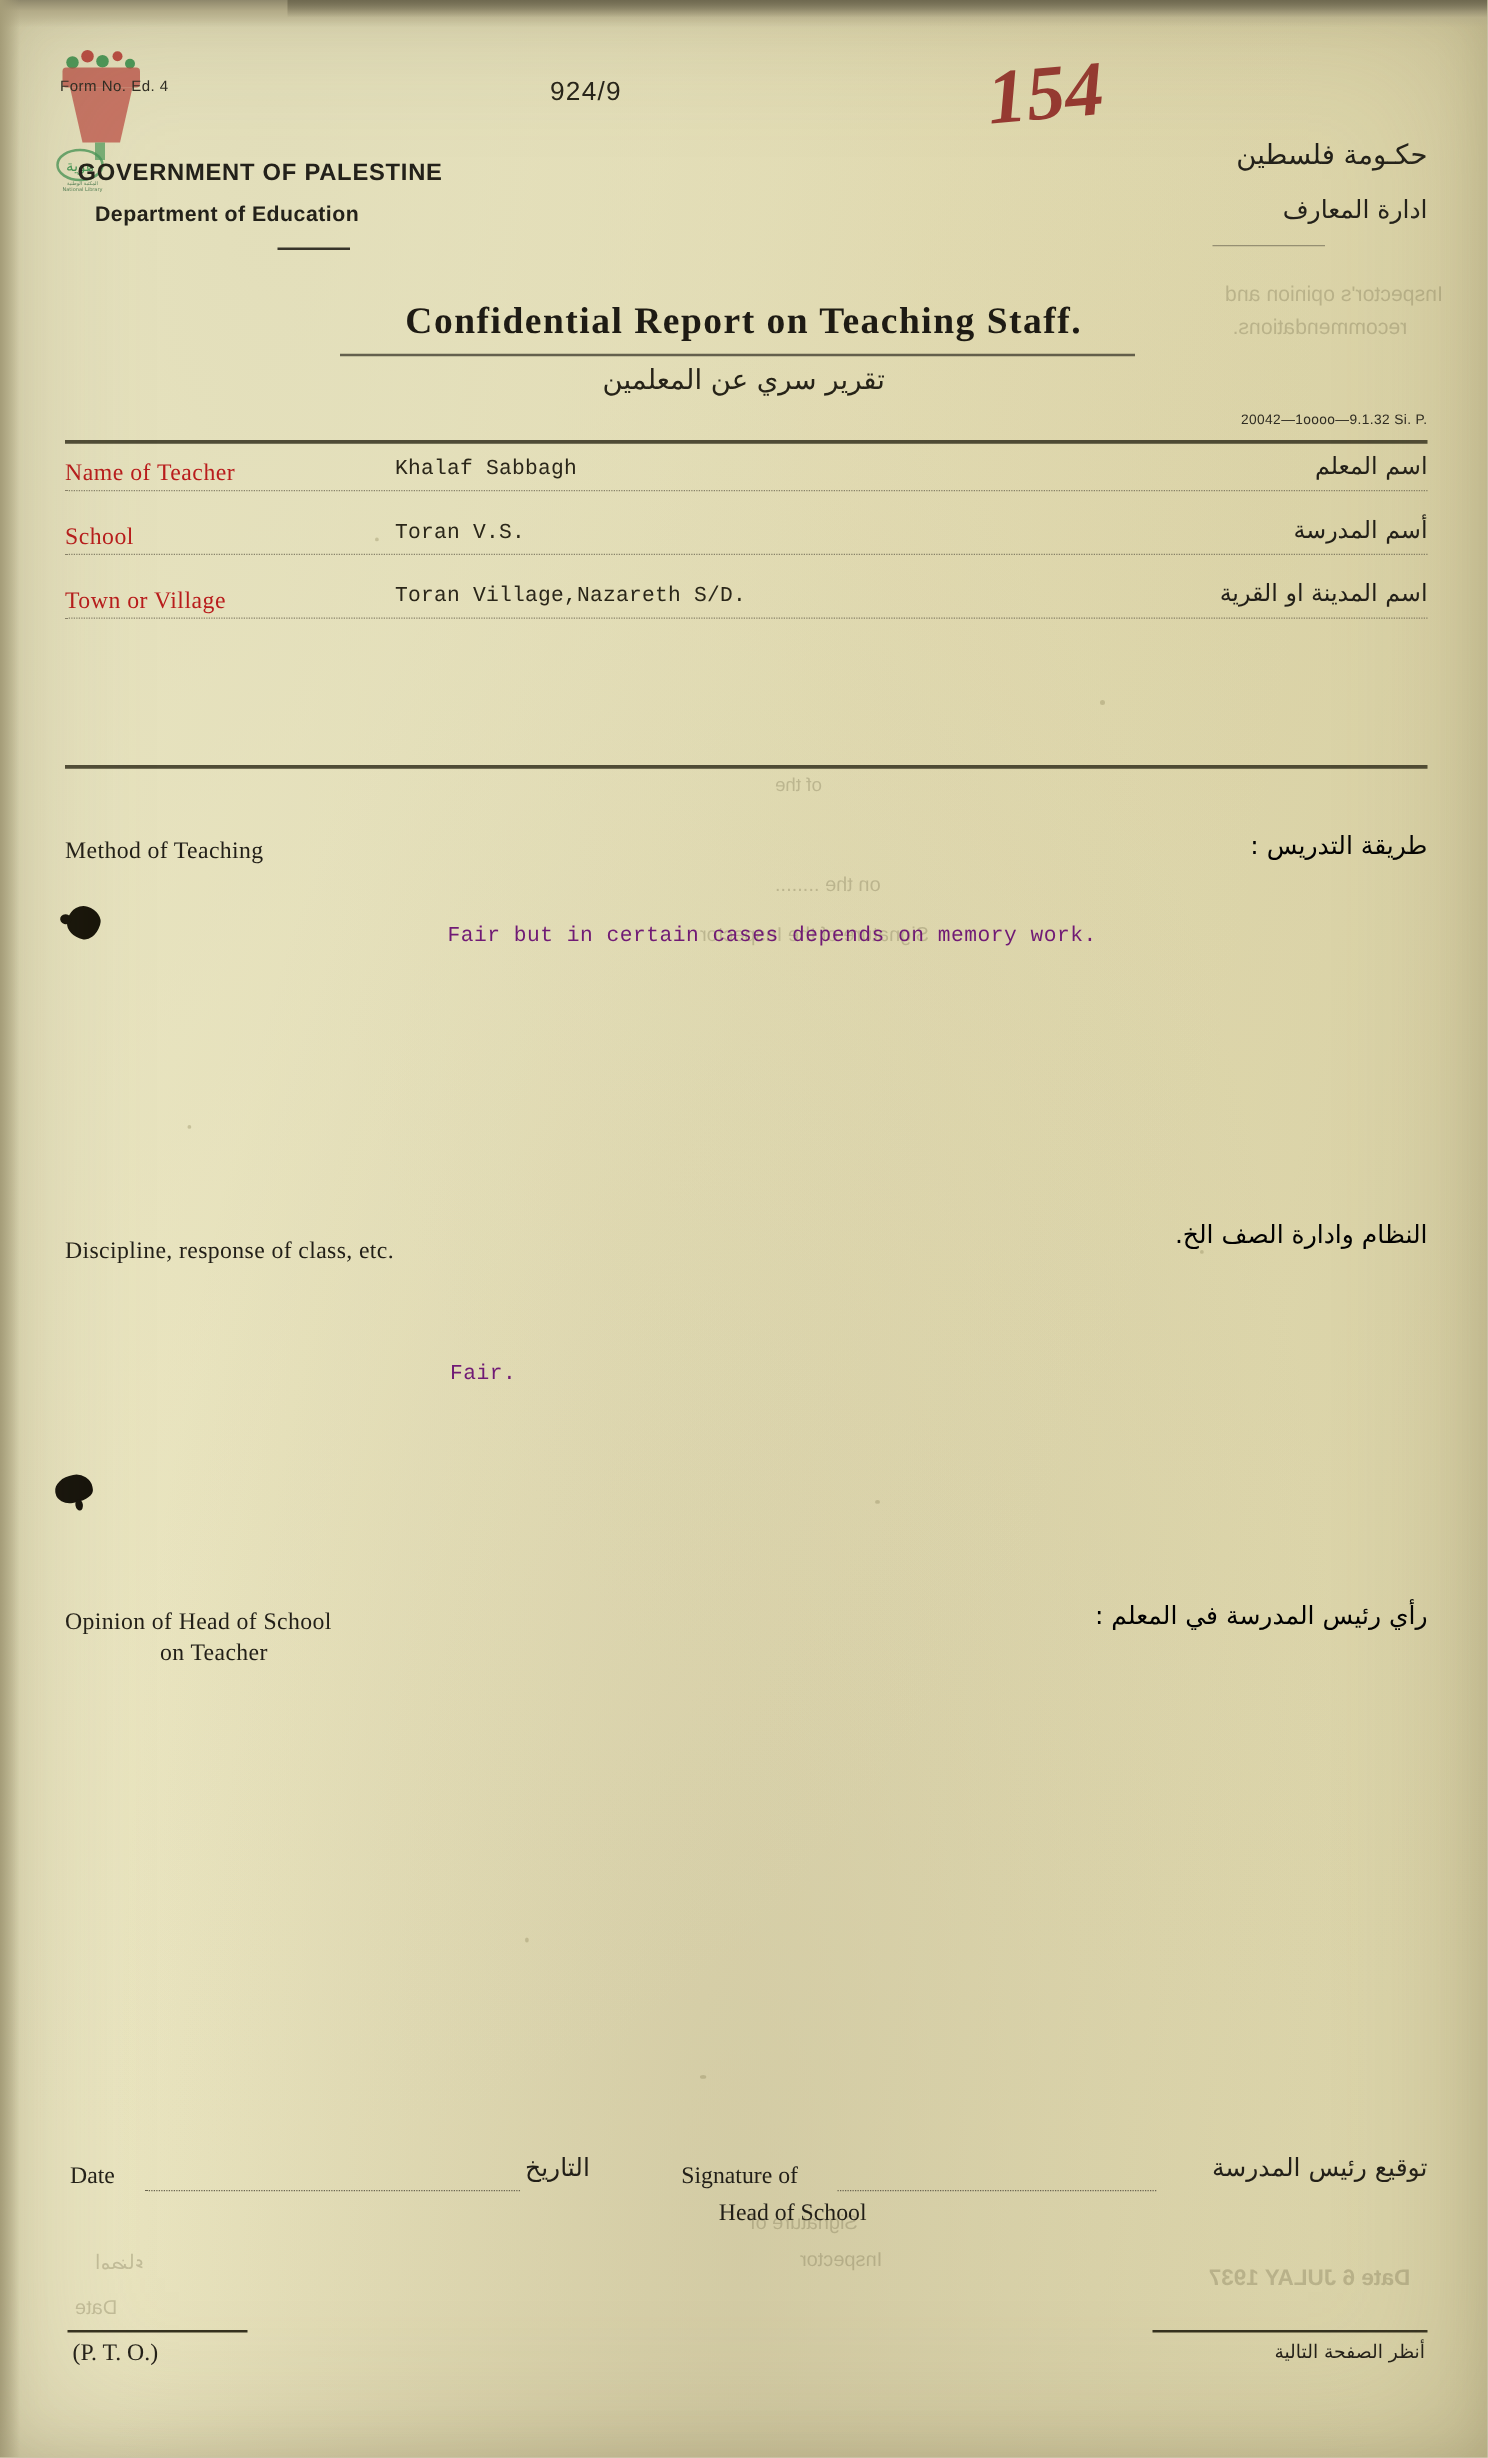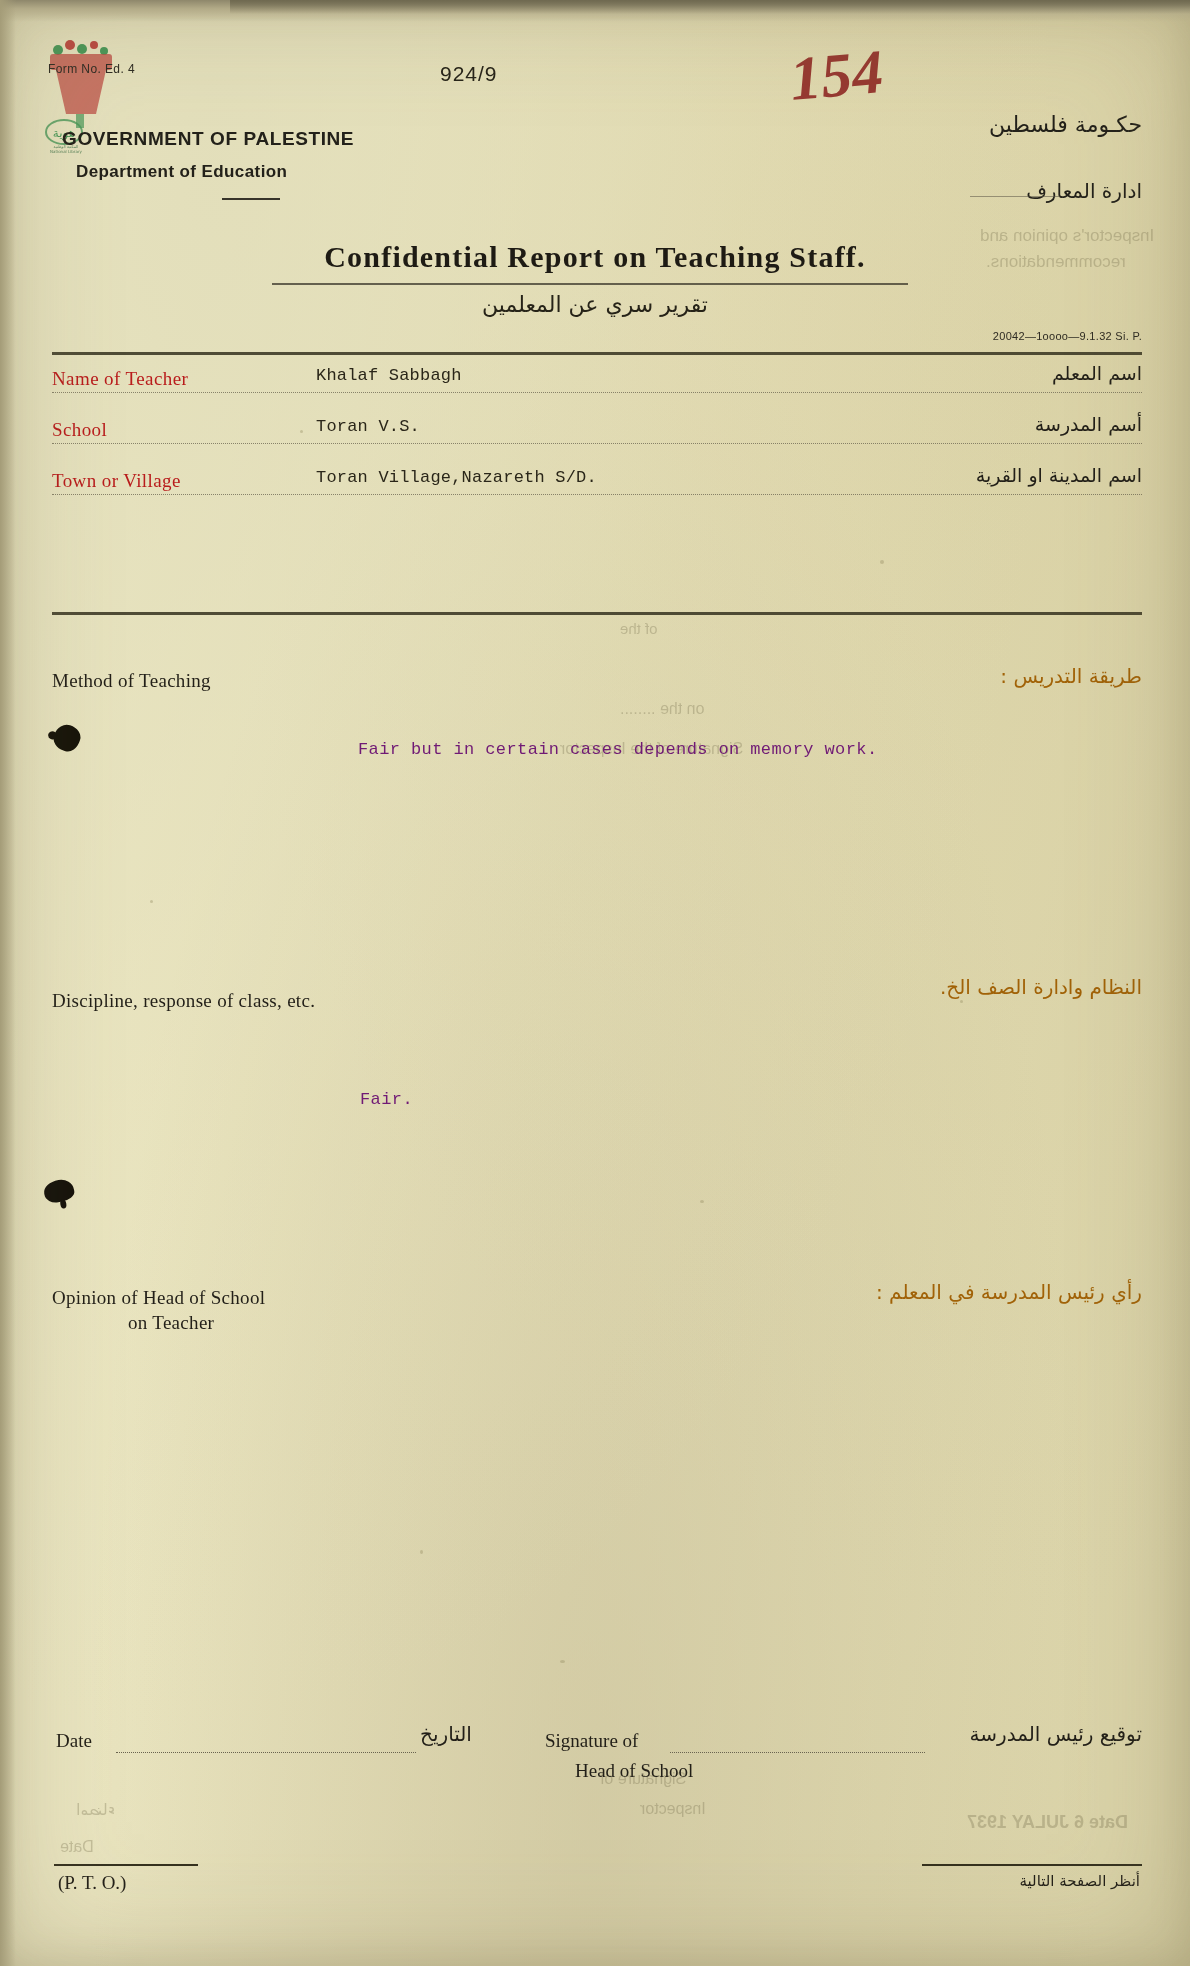--- a/index.html
+++ b/index.html
@@ -131,21 +131,20 @@
   }
   .ar-dept {
     position: absolute;
     right: 48px; top: 155px;
     width: 360px;
     text-align: right;
     direction: rtl;
     font-family: "DejaVu Sans", sans-serif;
     font-size: 20px;
     color: #23211a;
-    margin-top: 24px;
   }
   .ar-rule {
     position: absolute;
     right: 130px; top: 196px;
     width: 90px; height: 1px;
     background: #5b5646;
     opacity: 0.55;
   }
 
   
@@ -246,21 +245,21 @@
   }
   .sec-label.two-line {
     line-height: 1.35;
   }
   .sec-ar {
     position: absolute;
     right: 48px;
     direction: rtl;
     font-family: "DejaVu Sans", sans-serif;
     font-size: 20px;
-    color: #a16207;
+    color: #000000;
     white-space: nowrap;
   }
   .typed {
     position: absolute;
     font-family: Liberation Mono, monospace;
     font-size: 17px;
     letter-spacing: 0.4px;
     color: #701a75;
     white-space: nowrap;
     text-align: center;

